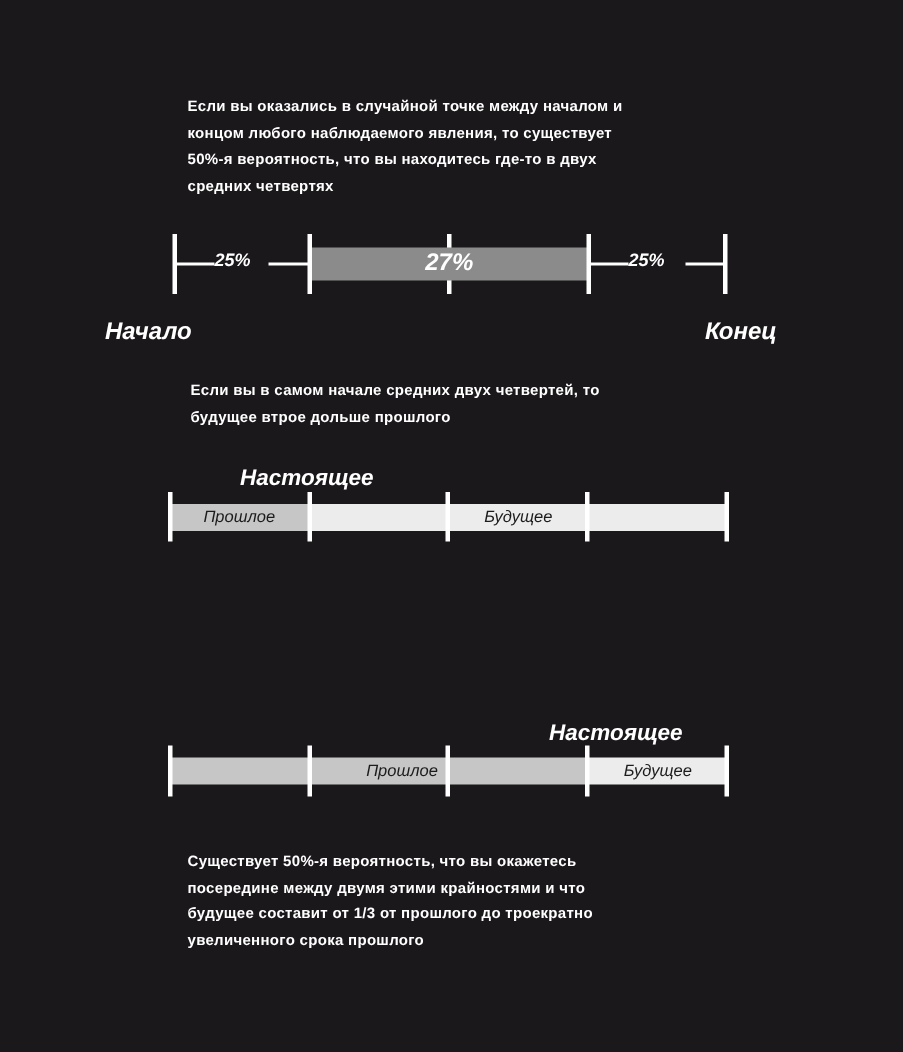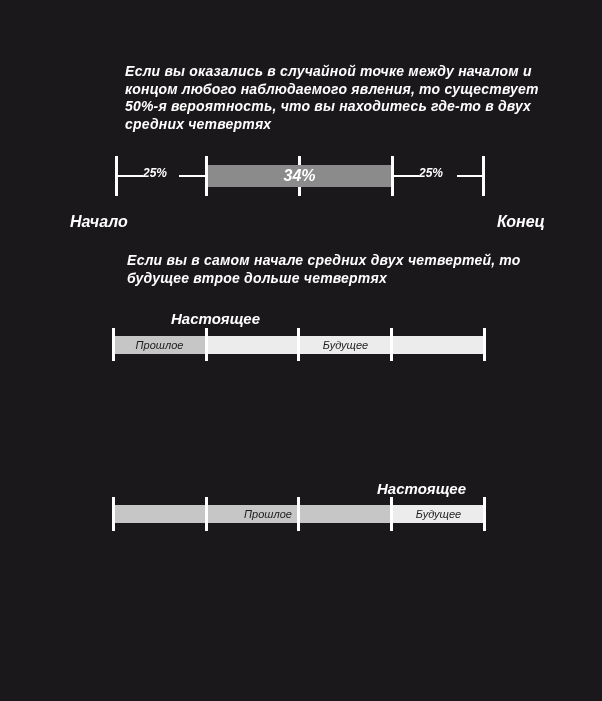--- a/index.html
+++ b/index.html
@@ -1,37 +1,37 @@
 <!DOCTYPE html>
 <html><head>
 <meta charset="utf-8">
 <style>
   html,body { margin:0; padding:0; background:#1b181b; }
   .page {
     position:relative; width:602px; height:701px; overflow:hidden;
     font-family:"Liberation Sans", sans-serif;
   }
   .para {
-    position:absolute; color:#ffffff; font-style:italic; font-weight:bold;
-    font-size:14px; line-height:17.5px; white-space:pre-line; letter-spacing:0.2px;
+    position:absolute; color:#ffffff; font-weight:bold;
+    font-size:10px; line-height:17.5px; white-space:pre-line; letter-spacing:0.2px;
   }
   .tick  { position:absolute; width:3px; background:#ffffff; }
   .hline { position:absolute; height:2px; background:#ffffff; }
   .pct {
     position:absolute; color:#ffffff; font-style:italic; font-weight:bold;
     font-size:12px; text-align:left;
   }
   .endlabel {
     position:absolute; color:#ffffff; font-style:italic; font-weight:bold;
     font-size:16px;
     margin-top:16px;
   }
   .present {
     position:absolute; color:#ffffff; font-style:italic; font-weight:bold;
-    font-size:15px; text-align:right; width:100px;
+    font-size:15px; text-align:left; width:100px;
   }
   .bar50 {
     position:absolute; left:207px; top:165px; width:185px; height:22px;
     z-index:2; text-align:center; line-height:22px;
     color:#ffffff; font-style:italic; font-weight:bold; font-size:16px;
   }
   .seg { position:absolute; height:18px; }
   .barlabel {
     position:absolute; height:18px; line-height:18px; text-align:center;
     font-style:italic; font-size:11px; z-index:2;
@@ -52,32 +52,32 @@
     <div class="tick z3" style="left:115px; top:156px; height:40px;"></div>
     <div class="tick z3" style="left:205px; top:156px; height:40px;"></div>
     <div class="tick z1" style="left:298px; top:156px; height:40px;"></div>
     <div class="tick z3" style="left:391px; top:156px; height:40px;"></div>
     <div class="tick z3" style="left:482px; top:156px; height:40px;"></div>
 
     <div class="hline" style="left:117px; top:175px; width:26px;"></div>
     <div class="pct" style="left:143px; top:166px; width:36px;">25%</div>
     <div class="hline" style="left:179px; top:175px; width:28px;"></div>
 
-    <div class="bar50" style="background-color: rgb(139, 139, 139);">34%</div>
+    <div class="bar50" style="background-color: rgb(139, 139, 139);">27%</div>
 
     <div class="hline" style="left:394px; top:175px; width:25px;"></div>
     <div class="pct" style="left:419px; top:166px; width:38px;">25%</div>
     <div class="hline" style="left:457px; top:175px; width:26px;"></div>
 
     <div class="endlabel" style="left:70px; top:197px;">Начало</div>
-    <div class="endlabel" style="left:497px; top:197px;">Конец</div>
+    <div class="endlabel" style="left:470px; top:197px;">Конец</div>
   </div>
 
   <div class="para" style="left:127px; top:252px;">Если вы в самом начале средних двух четвертей, то
-будущее втрое дольше четвертях</div>
+будущее втрое дольше прошлого</div>
 
   <div>
     <div class="present" style="left:160px; top:310px;">Настоящее</div>
 
     <div class="seg" style="left: 113px; top: 336px; width: 93px; background-color: rgb(198, 198, 198);"></div>
     <div class="seg" style="left: 206px; top: 336px; width: 279px; background-color: rgb(236, 236, 236);"></div>
 
     <div class="barlabel" style="left: 113px; top: 336px; width: 93px; color: rgb(28, 28, 28);">Прошлое</div>
     <div class="barlabel" style="left: 206px; top: 336px; width: 279px; color: rgb(28, 28, 28);">Будущее</div>
 
@@ -98,14 +98,18 @@
     <div class="barlabel" style="left: 203px; top: 505px; width: 130px; color: rgb(28, 28, 28);">Прошлое</div>
     <div class="barlabel" style="left: 392px; top: 505px; width: 93px; color: rgb(28, 28, 28);">Будущее</div>
 
     <div class="tick z3" style="left:112px; top:497px; height:34px;"></div>
     <div class="tick z3" style="left:205px; top:497px; height:34px;"></div>
     <div class="tick z3" style="left:297px; top:497px; height:34px;"></div>
     <div class="tick z3" style="left:390px; top:497px; height:34px;"></div>
     <div class="tick z3" style="left:483px; top:497px; height:34px;"></div>
   </div>
 
+  <div class="para" style="left:125px; top:566px;">Существует 50%-я вероятность, что вы окажетесь
+посередине между двумя этими крайностями и что
+будущее составит от 1/3 от прошлого до троекратно
+увеличенного срока прошлого</div>
 
 </div>
 
 </body></html>

